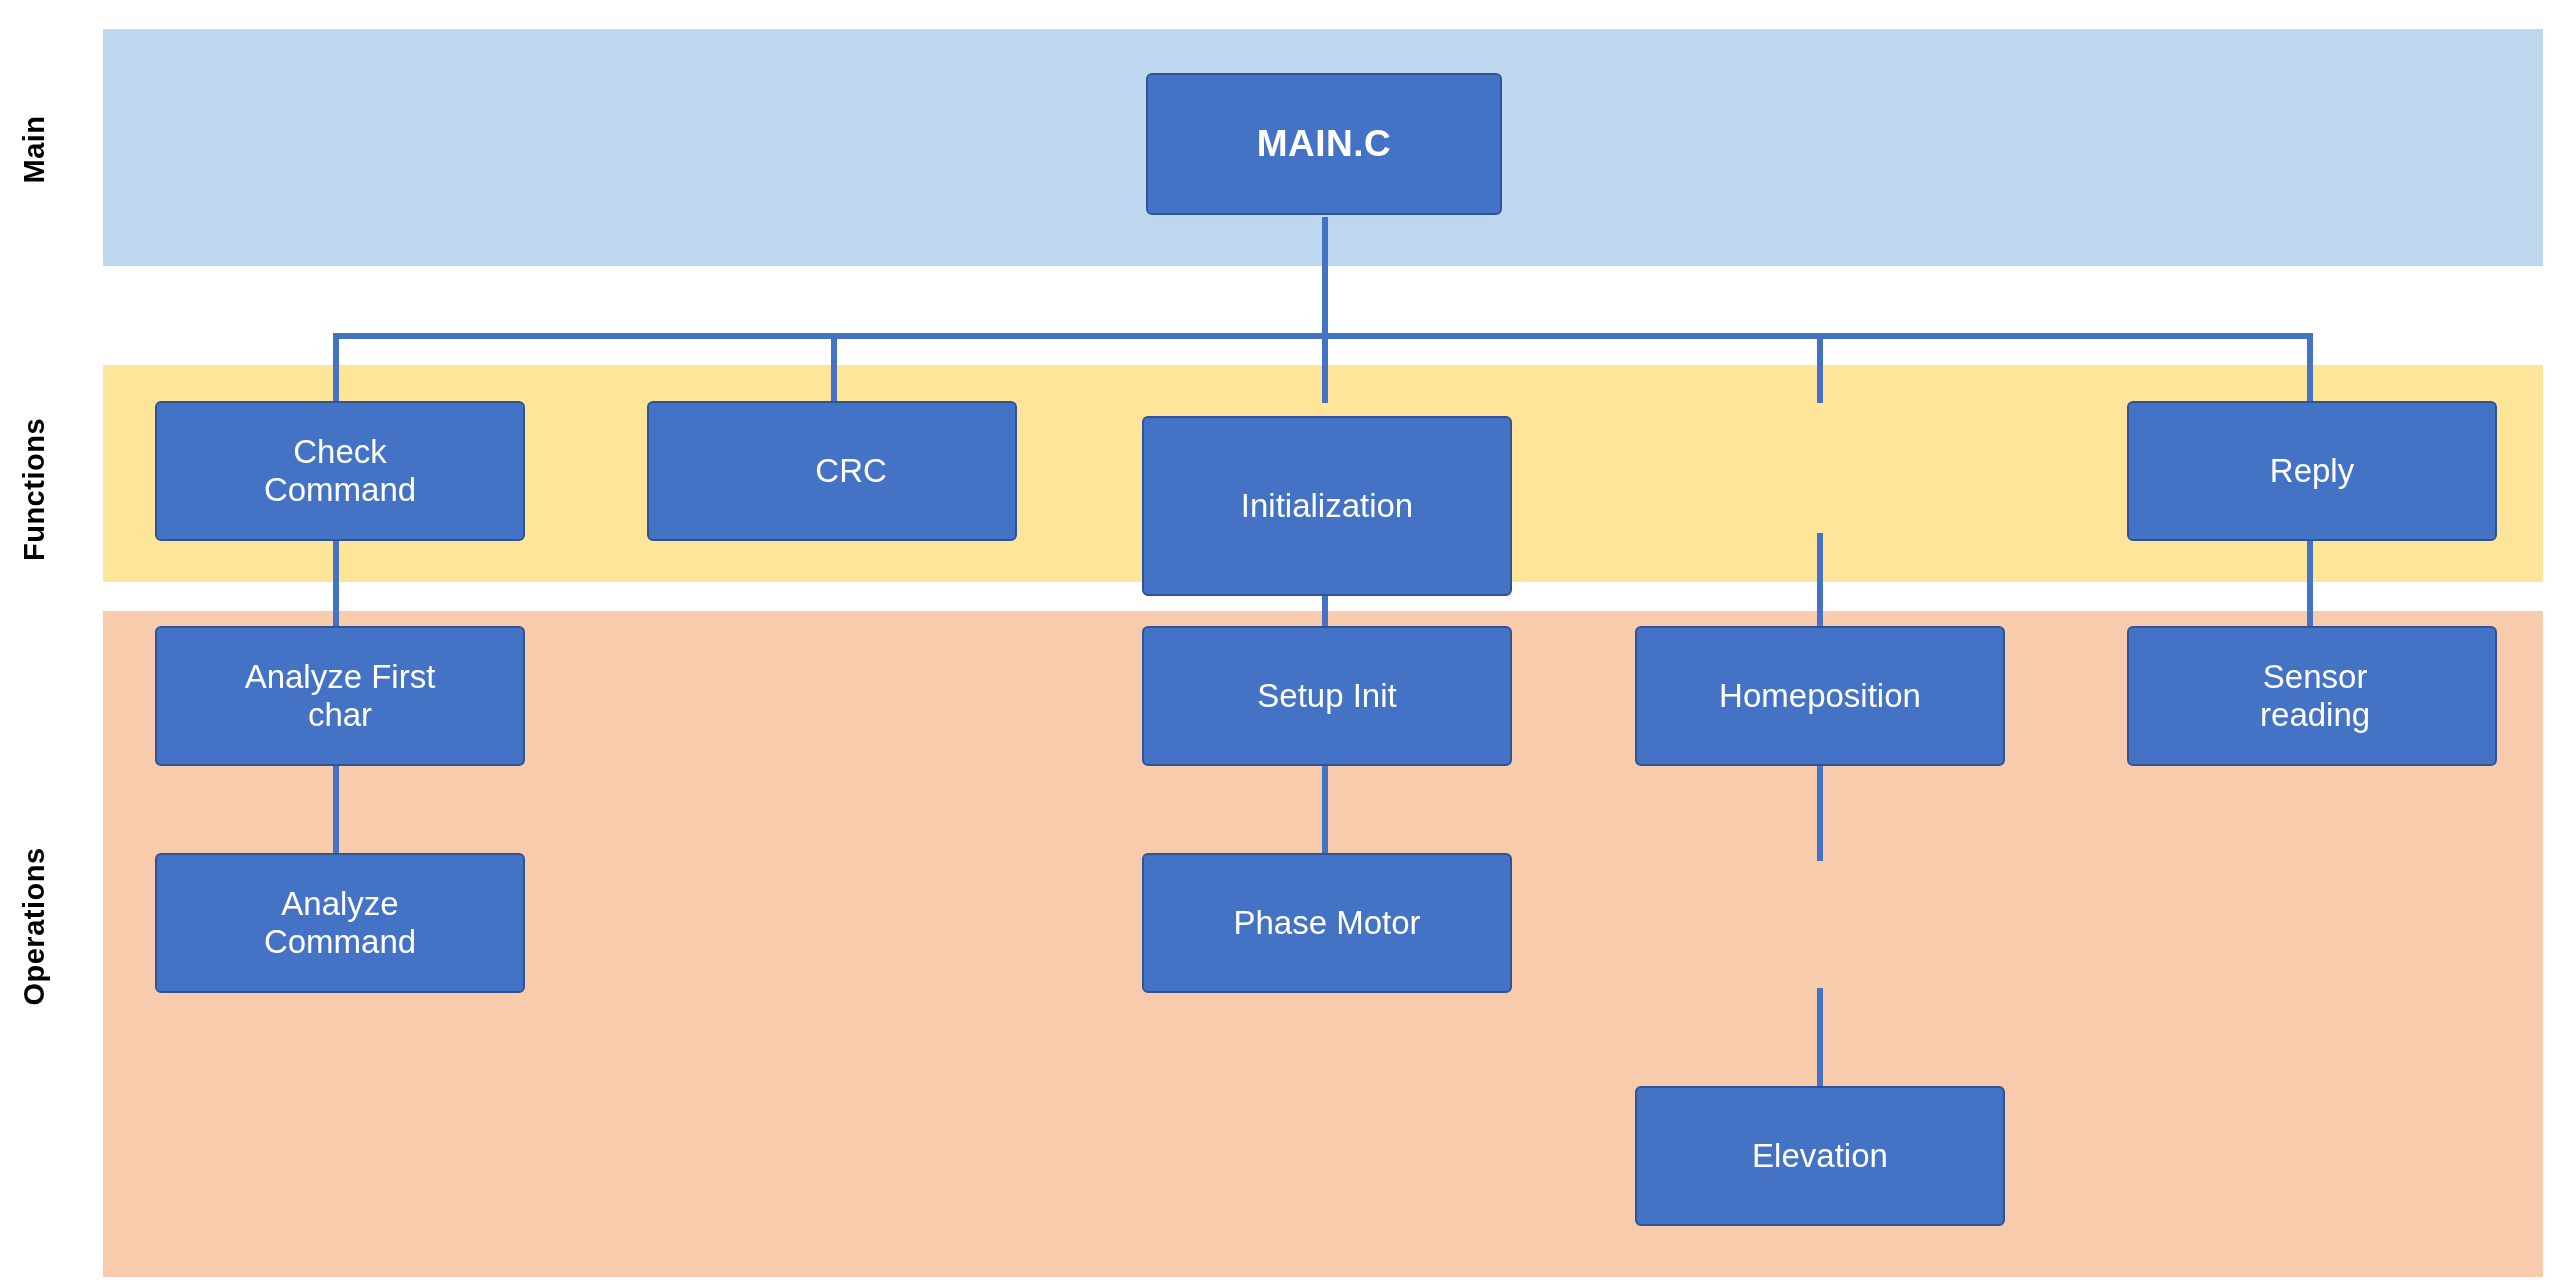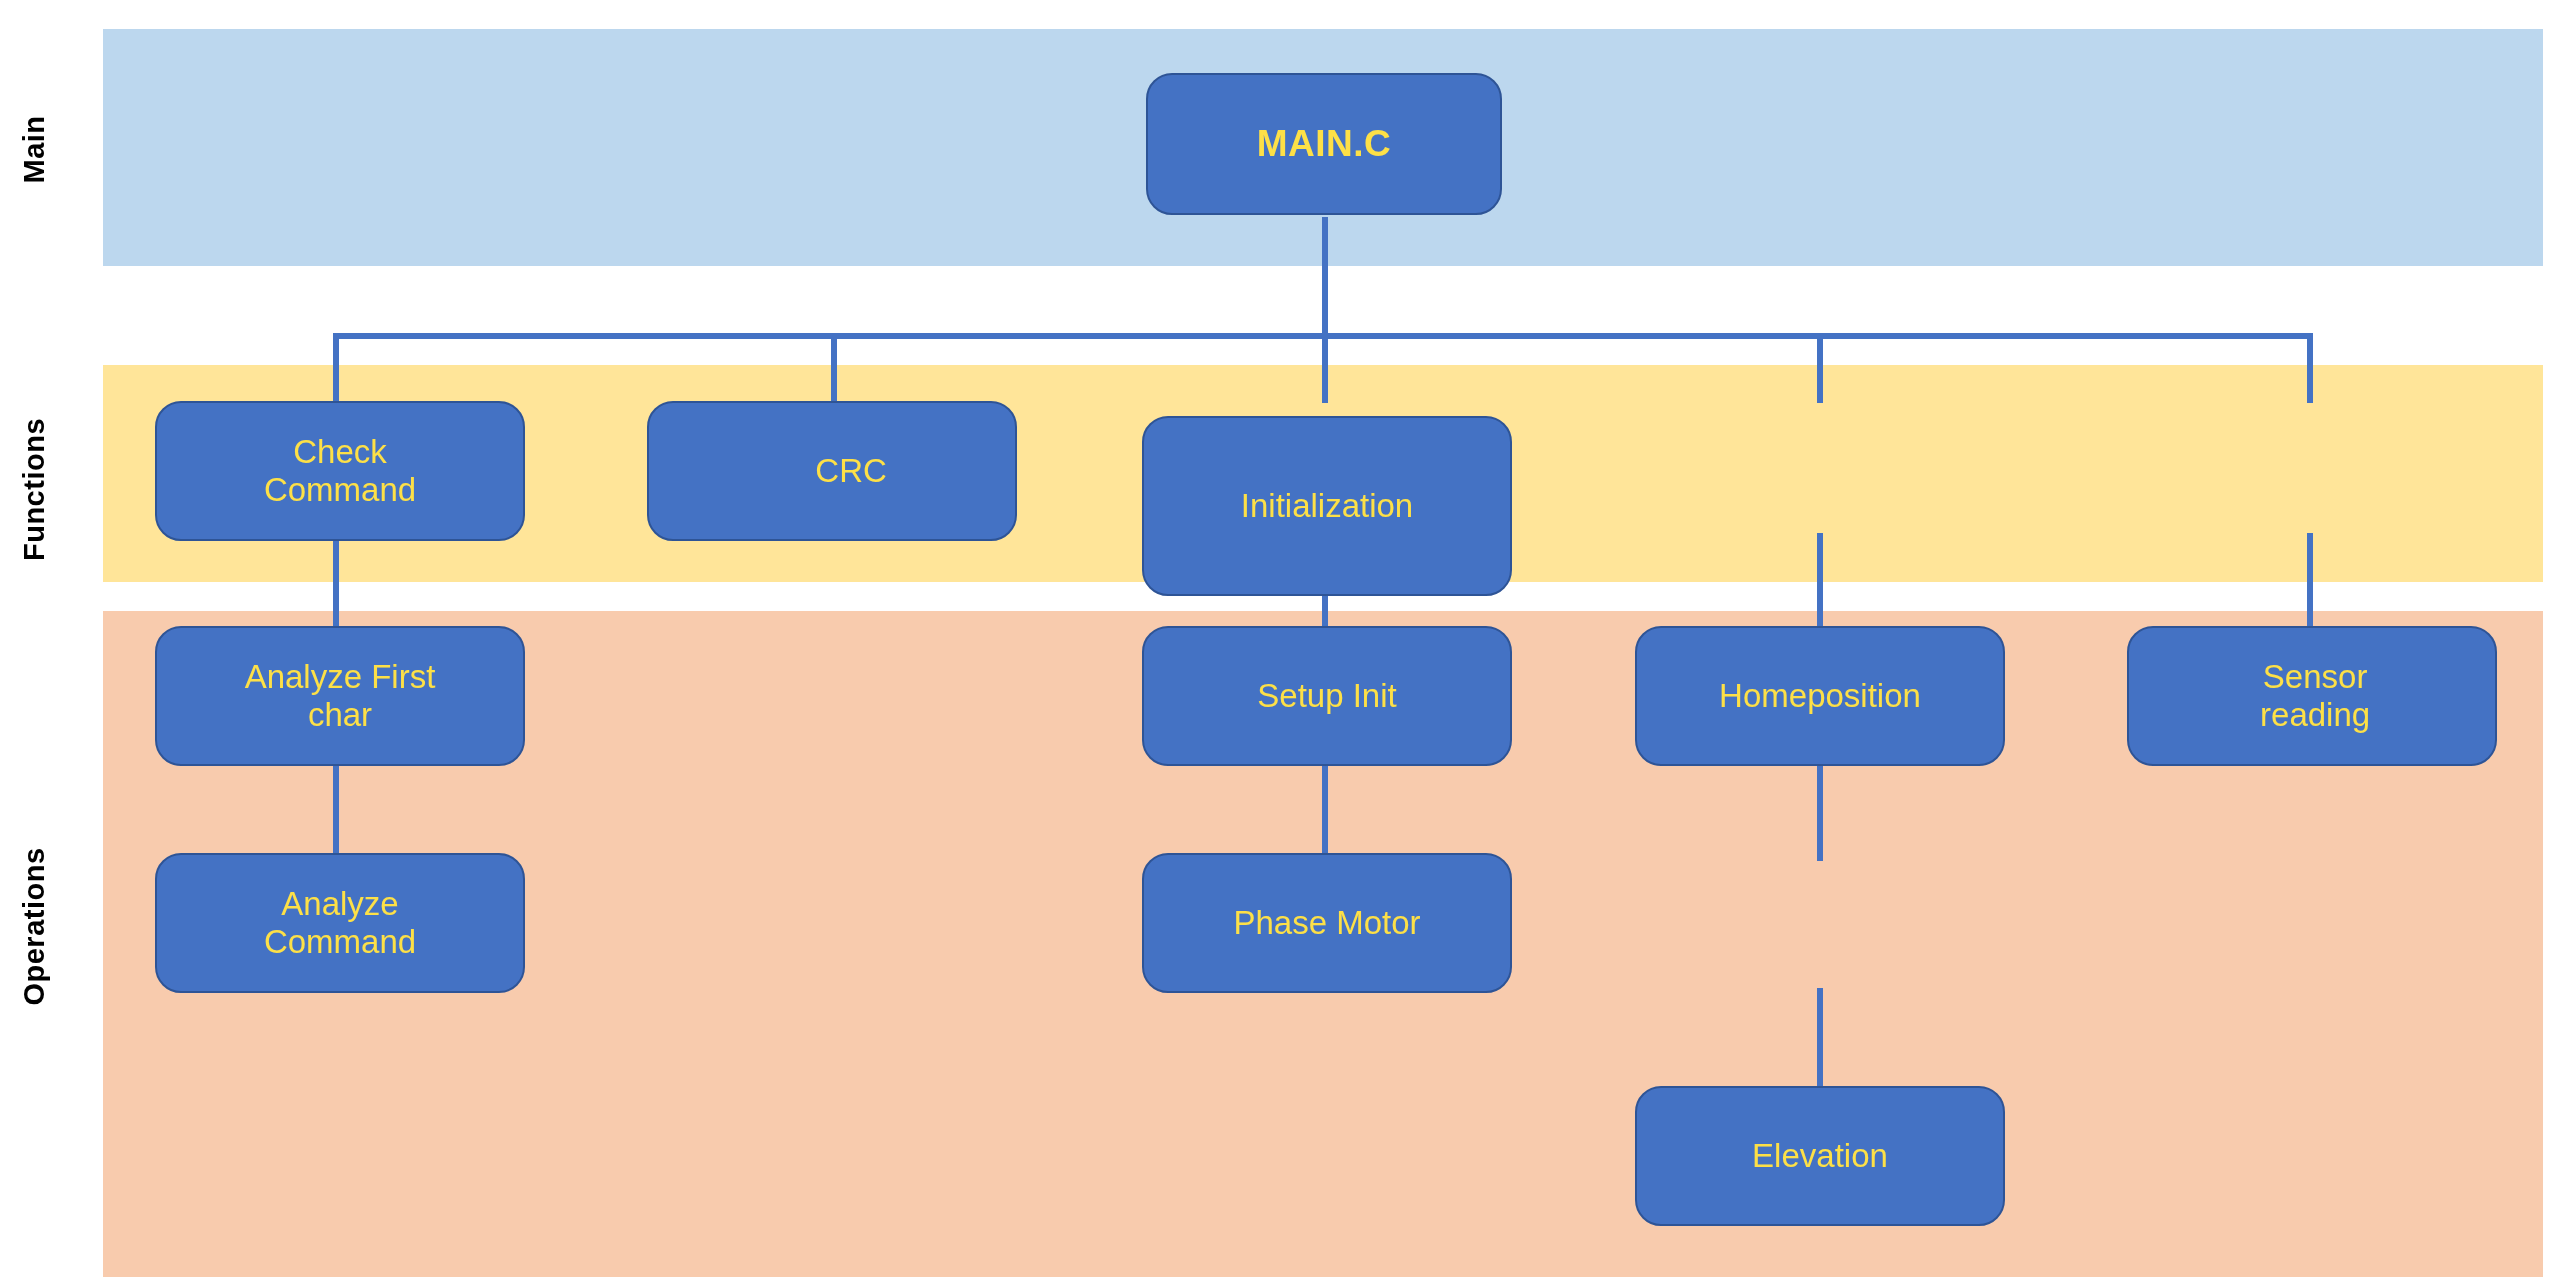--- a/index.html
+++ b/index.html
@@ -50,22 +50,22 @@
     background: #4472c4;
   }
   .conn-v { width: 5.9px; }
   .conn-h { height: 5.9px; }
 
   
   .node {
     position: absolute;
     background: #4472c4;
     border: 2.9px solid #2e5496;
-    border-radius: 26px;
-    color: #fde047;
+    border-radius: 6px;
+    color: #ffffff;
     font-size: 33px;
     line-height: 1.14;
     display: flex;
     align-items: center;
     justify-content: center;
     text-align: center;
     box-sizing: border-box;
     padding: 3.9px 9.8px;
     white-space: pre-line;
   }
@@ -116,20 +116,21 @@
   <div class="node bold" style="left:1146px; top:73px; width:356px; height:142px;">MAIN.C</div>
 
   <div class="node" style="left:155px;  top:401px; width:370px; height:140px;">Check
 Command</div>
 
   <div class="node" style="left:647px;  top:401px; width:370px; height:140px;padding-left:48px;">CRC</div>
 
   <div class="node" style="left:1142px; top:401px; width:370px; height:180px;margin-top:15px;">Initialization</div>
 
 
+  <div class="node" style="left:2127px; top:401px; width:370px; height:140px;">Reply</div>
 
   <div class="node" style="left:155px;  top:626px; width:370px; height:140px;">Analyze First
 char</div>
 
   <div class="node" style="left:155px;  top:853px; width:370px; height:140px;">Analyze
 Command</div>
 
   <div class="node" style="left:1142px; top:626px; width:370px; height:140px;">Setup Init</div>
 
   <div class="node" style="left:1142px; top:853px; width:370px; height:140px;">Phase Motor</div>

